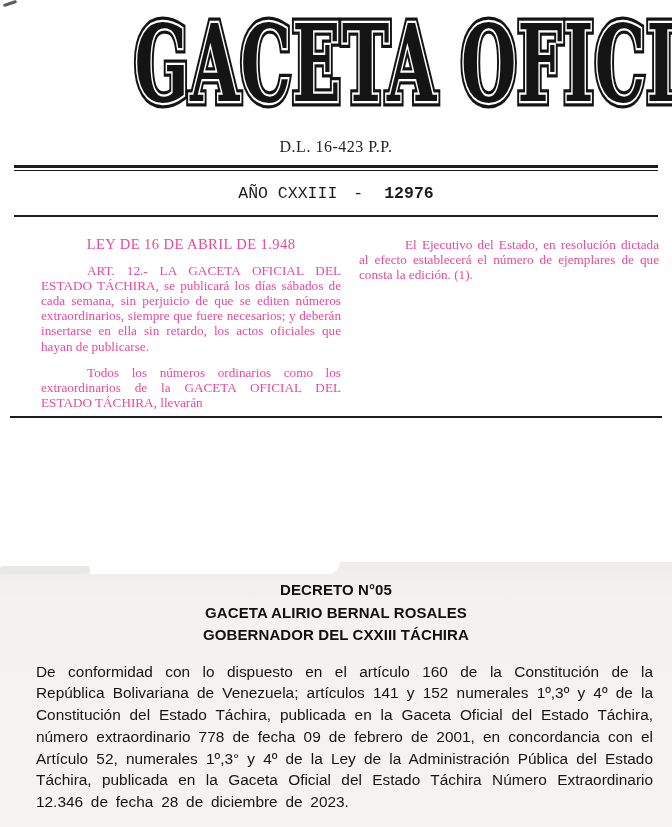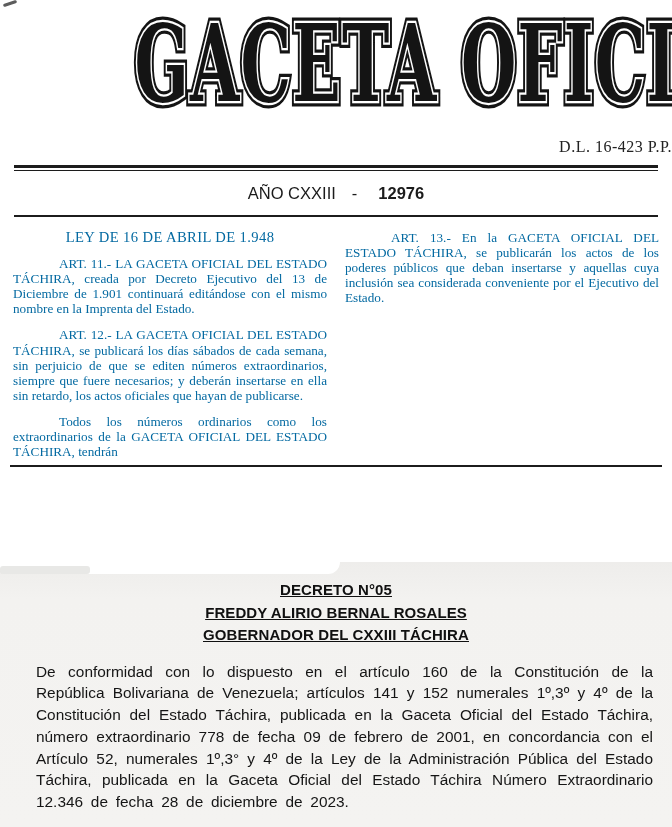--- a/index.html
+++ b/index.html
@@ -27,44 +27,44 @@
   .title-grid span { grid-area:1/1; white-space:nowrap; }
   .title-layer-outer { color:#141414; -webkit-text-stroke:11px #141414; }
   .title-layer-inner { color:#ffffff; -webkit-text-stroke:4.5px #ffffff; }
   .title-layer-fill  { color:#141414; }
   .masthead-subtitle {
     margin-top:8px; font-family:"DejaVu Serif", serif; font-weight:bold;
     font-size:30px; letter-spacing:3px; word-spacing:24px; color:#161616;
   }
   .deposit-line {
     margin-top:22px; font-size:16px; letter-spacing:.5px; color:#222;
-    text-align:right;
+    text-align:center;
   }
 
   
   .rule-double {
     margin:9px 14px 0; height:6px;
     border-top:3px solid #1c1c1c; border-bottom:1px solid #1c1c1c;
   }
   .rule-single { margin:0 14px; border-top:2.5px solid #1c1c1c; }
   .rule-mid { margin:6px 10px 0; border-top:2px solid #1c1c1c; }
 
   
   .banner {
     height:44px; display:flex; align-items:center; justify-content:center;
-    font-family:Liberation Sans, sans-serif; font-size:16.5px; color:#1b1b1b;
+    font-family:Liberation Mono, monospace; font-size:16.5px; color:#1b1b1b;
     white-space:nowrap;
   }
   .banner .sep { margin:0 16px; }
   .banner .num { font-weight:bold; margin-left:5px; }
 
   
   .law {
-    display:flex; gap:18px; padding:13px 13px 0;
-    font-size:13.2px; line-height:15.1px; text-align:justify; color:#0369a1;
+    display:flex; gap:18px; padding:20px 13px 0;
+    font-size:13.2px; line-height:15.1px; text-align:justify; color:#ec4899;margin-left:28px;
   }
   .law .col { flex:1; min-width:0; }
   .law-heading {
     text-align:center; text-indent:0 !important; font-size:14.6px;
     letter-spacing:.4px; margin:3px 0 13px;
   }
   .law p { margin:0 0 11px; text-indent:46px; }
   .law p.no-indent { text-indent:0; }
   .law p:last-child { margin-bottom:0; }
 
@@ -79,21 +79,20 @@
     background:#ffffff; border-radius:0 0 55px 18px;
   }
   .scan-band::after { 
     content:""; position:absolute; top:4px; left:0; width:90px; height:8px;
     background:#d9d8d5; opacity:.6; border-radius:3px;
   }
   .decree-head {
     text-align:center; font-family:"Liberation Sans", sans-serif;
     font-weight:bold; font-size:15px; line-height:22.5px; color:#101010;
     letter-spacing:.1px;
-    text-decoration:underline;
   }
   .decree-body {
     margin-top:14px; padding:0 19px 0 36px;
     font-family:"Liberation Sans", sans-serif; font-size:15.4px;
     line-height:21.8px; text-align:justify; word-spacing:3.5px; color:#151515;
   }
 </style>
 </head>
 <body>
 
@@ -116,31 +115,30 @@
   <div class="banner">
     <span>AÑO CXXIII</span>
     <span class="sep">-</span>
     <span class="num">12976</span>
   </div>
   <div class="rule-single"></div>
 
   <div class="law">
     <div class="col">
       <p class="law-heading">LEY DE 16 DE ABRIL DE 1.948</p>
-      <p>ART. 11.- LA GACETA OFICIAL DEL ESTADO TÁCHIRA, creada por Decreto Ejecutivo del 13 de Diciembre de 1.901 continuará editándose con el mismo nombre en la Imprenta del Estado.</p>
       <p>ART. 12.- LA GACETA OFICIAL DEL ESTADO TÁCHIRA, se publicará los días sábados de cada semana, sin perjuicio de que se editen números extraordinarios, siempre que fuere necesarios; y deberán insertarse en ella sin retardo, los actos oficiales que hayan de publicarse.</p>
-      <p>Todos los números ordinarios como los extraordinarios de la GACETA OFICIAL DEL ESTADO TÁCHIRA, tendrán</p>
+      <p>Todos los números ordinarios como los extraordinarios de la GACETA OFICIAL DEL ESTADO TÁCHIRA, llevarán</p>
     </div>
     <div class="col">
-      <p>ART. 13.- En la GACETA OFICIAL DEL ESTADO TÁCHIRA, se publicarán los actos de los poderes públicos que deban insertarse y aquellas cuya inclusión sea considerada conveniente por el Ejecutivo del Estado.</p>
+      <p>El Ejecutivo del Estado, en resolución dictada al efecto establecerá el número de ejemplares de que consta la edición. (1).</p>
     </div>
   </div>
 
   <div class="rule-mid"></div>
 
   <div class="scan-band">
     <div class="decree-head">DECRETO N°05</div>
-    <div class="decree-head">FREDDY ALIRIO BERNAL ROSALES</div>
+    <div class="decree-head">GACETA ALIRIO BERNAL ROSALES</div>
     <div class="decree-head">GOBERNADOR DEL CXXIII TÁCHIRA</div>
     <p class="decree-body">De conformidad con lo dispuesto en el artículo 160 de la Constitución de la República Bolivariana de Venezuela; artículos 141 y 152 numerales 1º,3º y 4º de la Constitución del Estado Táchira, publicada en la Gaceta Oficial del Estado Táchira, número extraordinario 778 de fecha 09 de febrero de 2001, en concordancia con el Artículo 52, numerales 1º,3° y 4º de la Ley de la Administración Pública del Estado Táchira, publicada en la Gaceta Oficial del Estado Táchira Número Extraordinario 12.346 de fecha 28 de diciembre de 2023.</p>
   </div>
 
 </div>
 
 </body></html>

